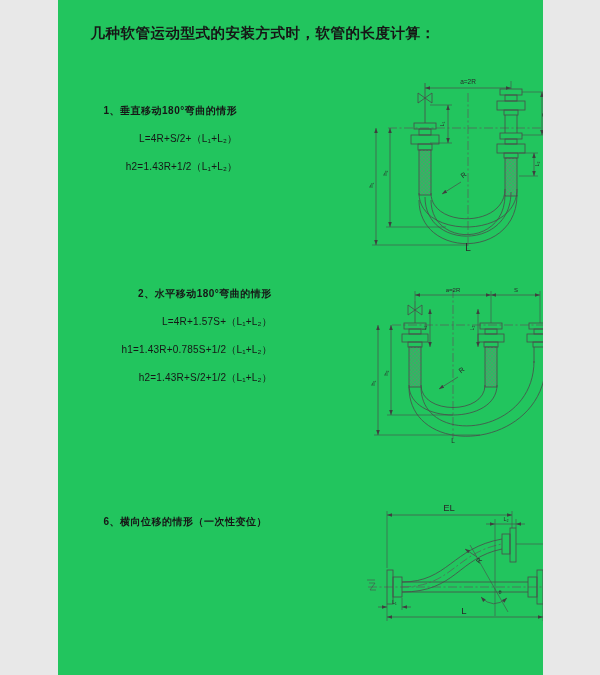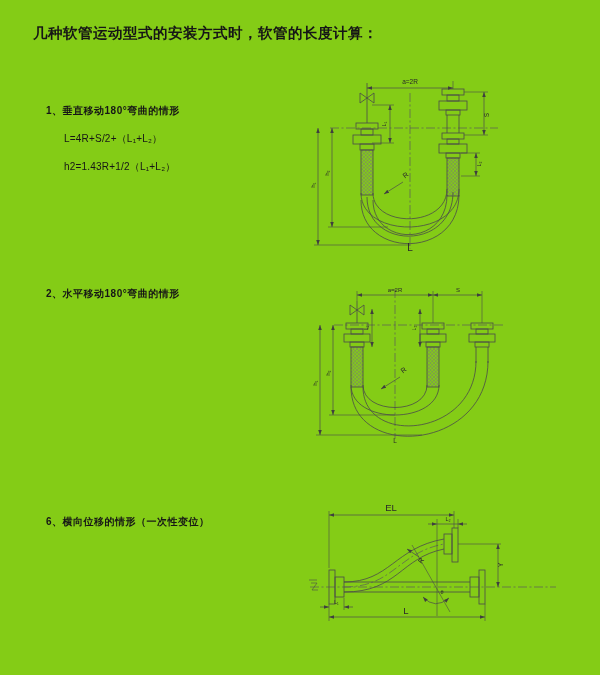--- a/index.html
+++ b/index.html
@@ -1,20 +1,21 @@
 <!DOCTYPE html>
 <html><head>
 <meta charset="utf-8">
 <style>
   html,body { margin:0; padding:0; background:#e8e8e8; }
   .page {
-    position:relative; width:600px; height:675px; margin:0 auto;
-    background:#84cc16; overflow:hidden;
+    position:relative; width:485px; height:675px; margin:0 auto;
+    background:#22c55e; overflow:hidden;
     font-family:"Liberation Sans","DejaVu Sans",sans-serif;
     color:#161616;
+    text-align:right;
   }
   .doc-title {
     position:absolute; left:33px; top:24px;
     font-size:14.5px; font-weight:700; letter-spacing:0.5px; white-space:nowrap;
   }
   .sec { position:absolute; left:46px; }
   .sec-heading { font-size:10px; font-weight:700; margin:0; white-space:nowrap; letter-spacing:0.5px; }
   .formulas { margin:7px 0 0 18px; }
   .formula { font-size:10px; line-height:28px; white-space:nowrap; letter-spacing:0.2px; }
   .sec1 { top:104px; }
@@ -139,20 +140,25 @@
       <g>
         <line class="dim" x1="95" y1="109" x2="76" y2="121" marker-end="url(#arr)"></line>
         <text class="lbl" font-size="7" text-anchor="middle" transform="rotate(-38 99 104)" x="99" y="104">R</text>
       </g>
       <text class="lbl" x="102" y="178" font-size="10" text-anchor="middle">L</text>
     </svg>
   </div>
 
   <div class="sec sec2">
     <p class="sec-heading">2、水平移动180°弯曲的情形</p>
+    <div class="formulas">
+      <div class="formula">L=4R+1.57S+（L₁+L₂）</div>
+      <div class="formula">h1=1.43R+0.785S+1/2（L₁+L₂）</div>
+      <div class="formula">h2=1.43R+S/2+1/2（L₁+L₂）</div>
+    </div>
   </div>
 
   <div class="dwg dwg2">
     <svg width="260" height="170" viewBox="0 0 260 170">
       <g>
         <line class="cl" x1="87" y1="10" x2="87" y2="160"></line>
         <line class="cl" x1="26" y1="46" x2="196" y2="46"></line>
         <line class="ln" x1="49" y1="22" x2="49" y2="44"></line>
         <line class="ext" x1="49" y1="12" x2="49" y2="22"></line>
         <line class="ext" x1="125" y1="12" x2="125" y2="44"></line>

